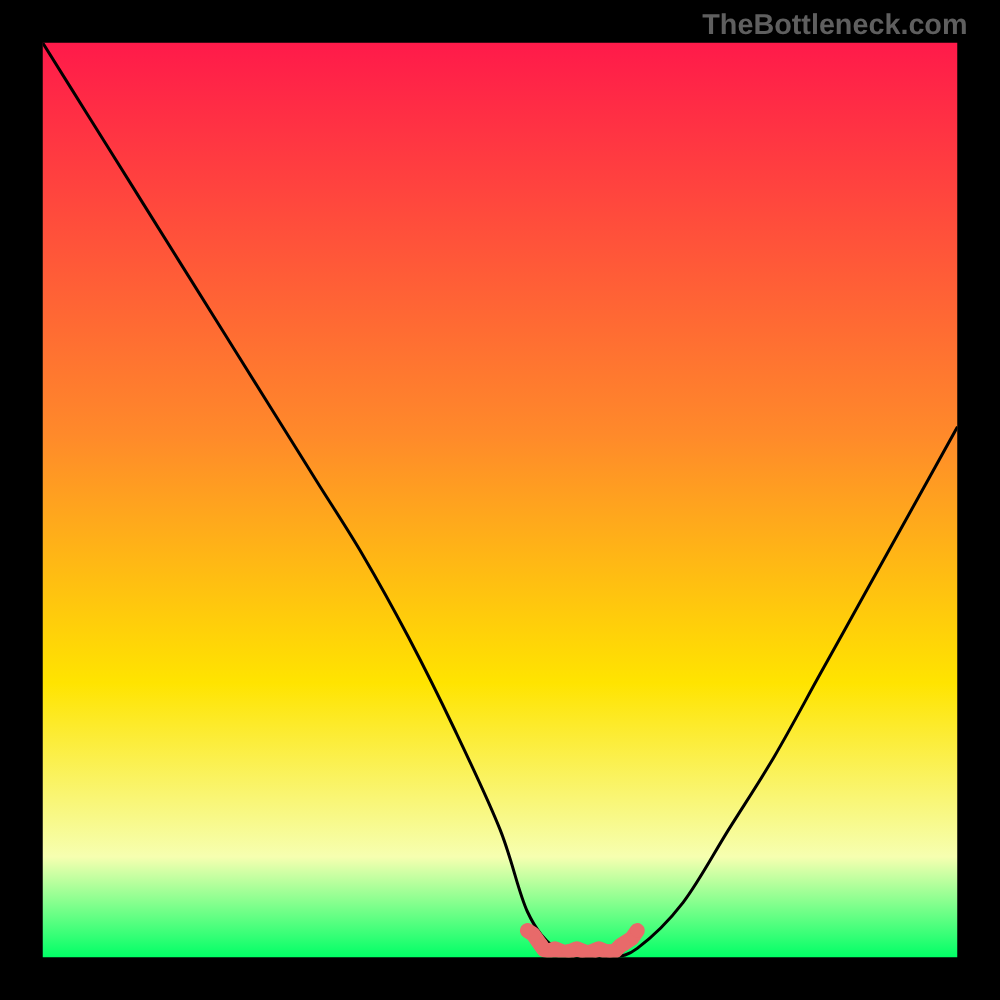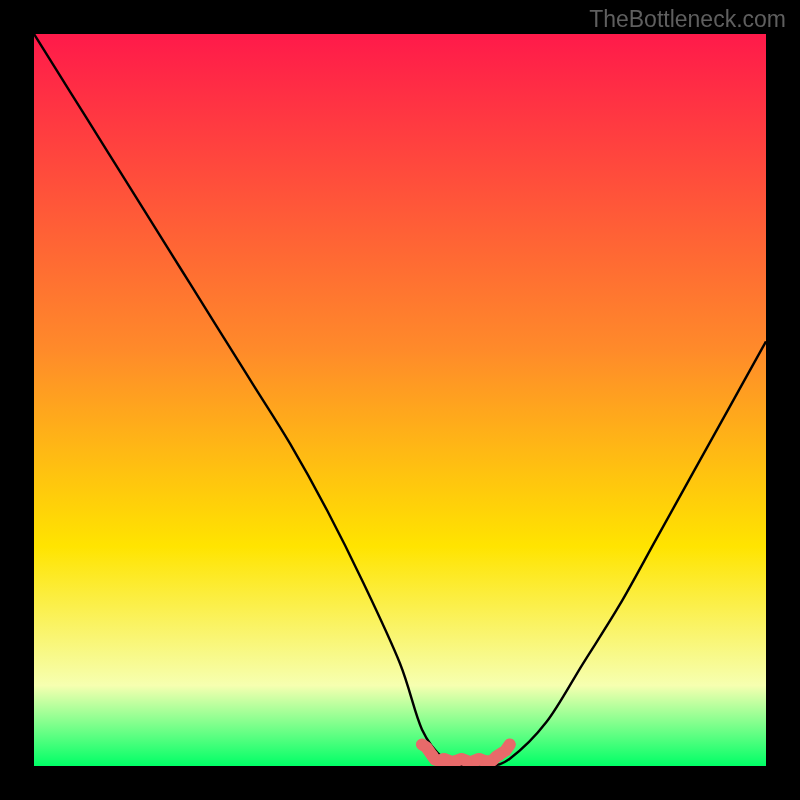--- a/index.html
+++ b/index.html
@@ -8,24 +8,24 @@
     width: 800px;
     height: 800px;
     background: #000;
     position: relative;
     overflow: hidden;
     font-family: Arial, Helvetica, sans-serif;
   }
   .attribution {
     position: absolute;
     top: 6px;
-    right: 14px;
+    right: 26px;
     color: #5f5f5f;
     font-size: 23px;
-    font-weight: 400;
+    font-weight: 700;
     z-index: 10;
   }
   .plot-area {
     position: absolute;
     left: 34px;
     top: 34px;
     width: 732px;
     height: 732px;
   }
 </style>

